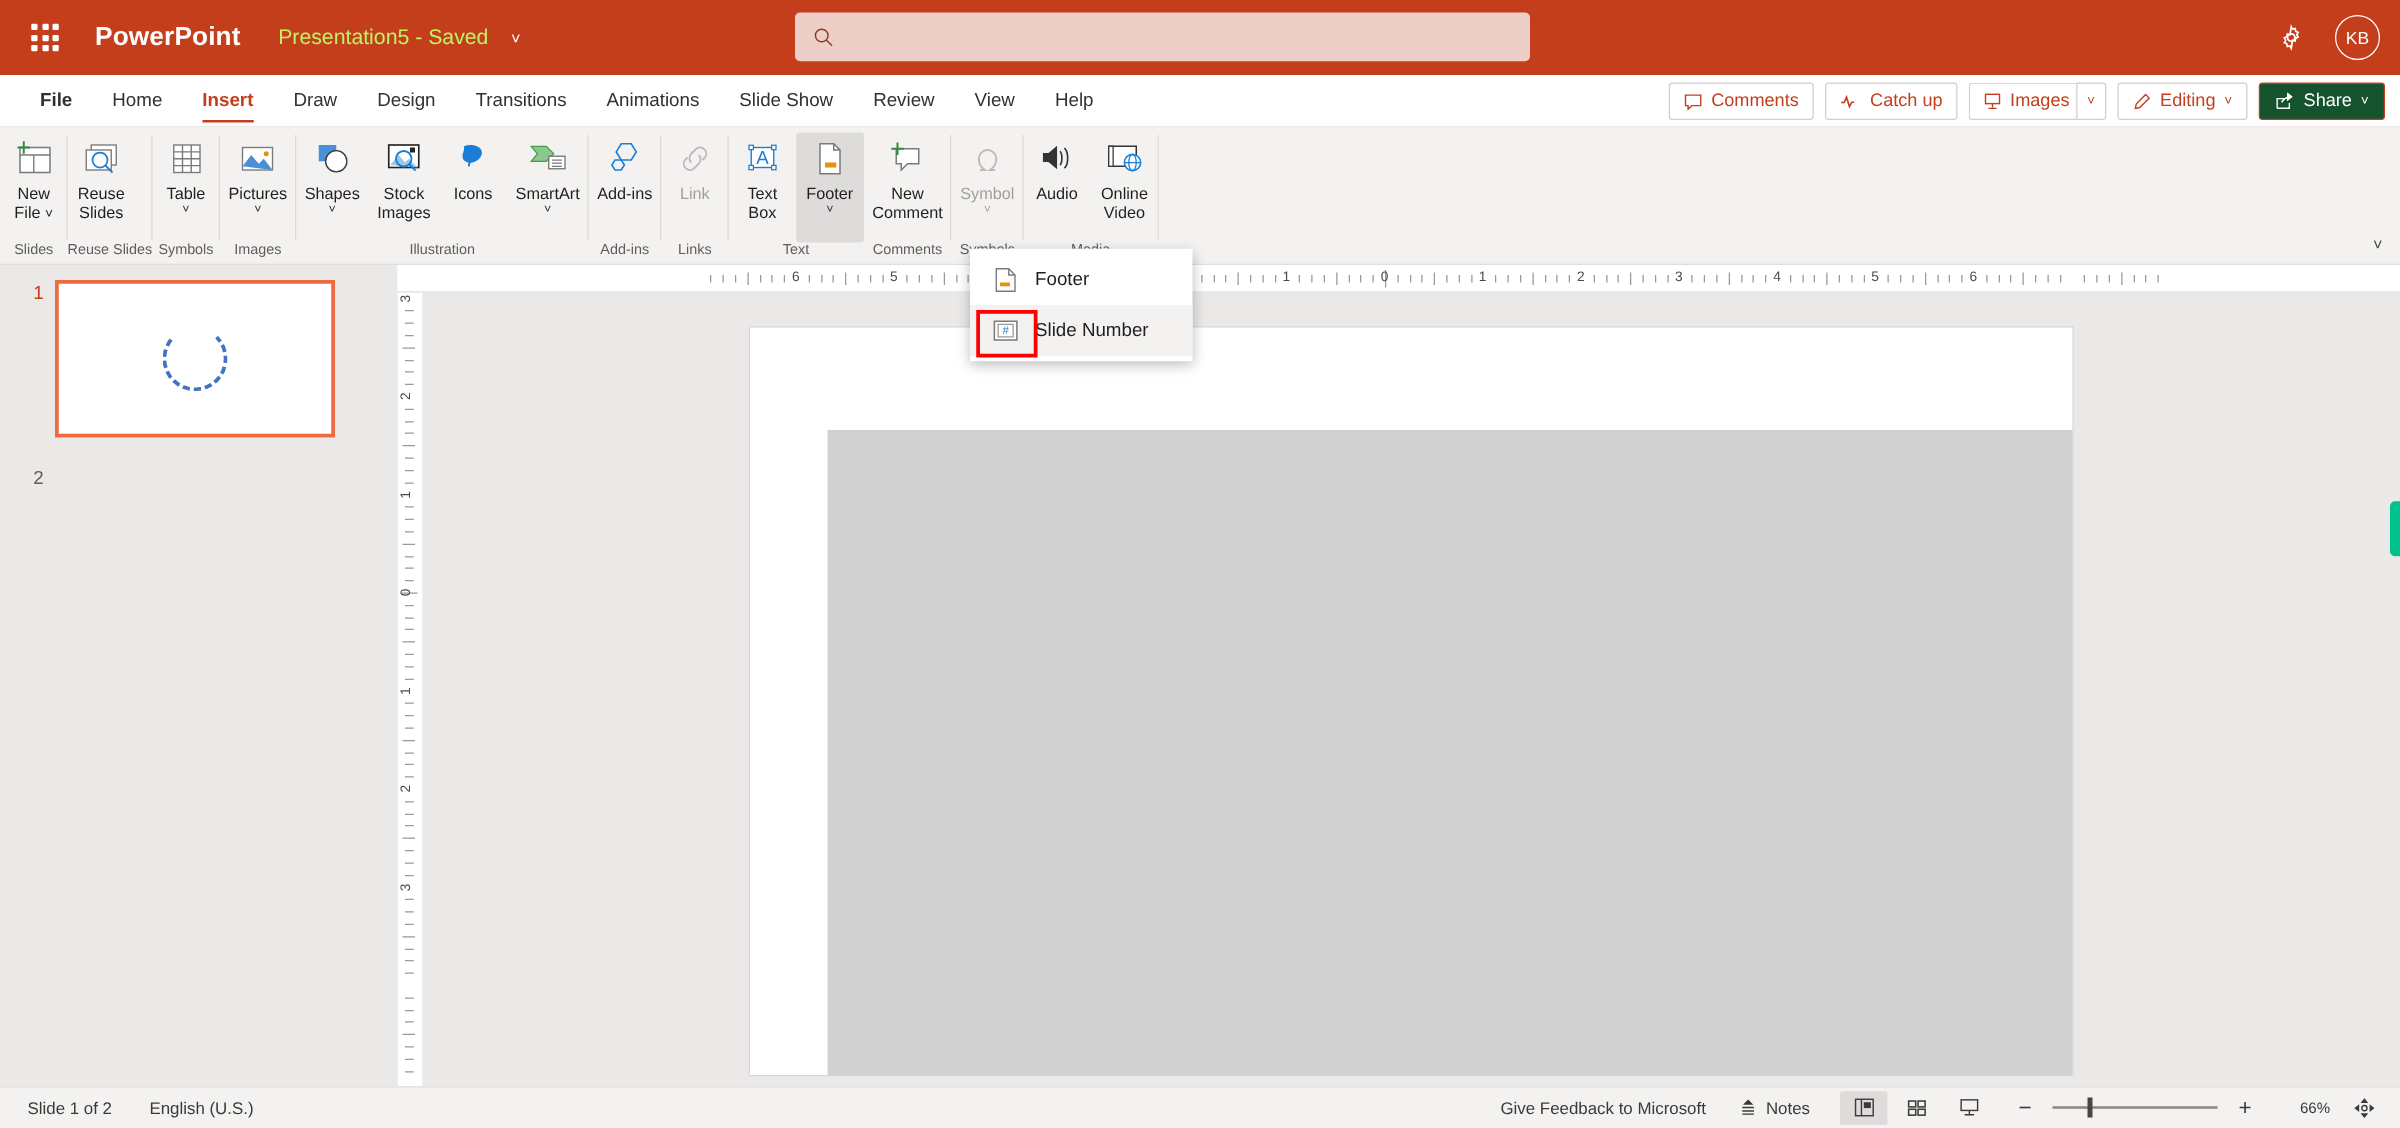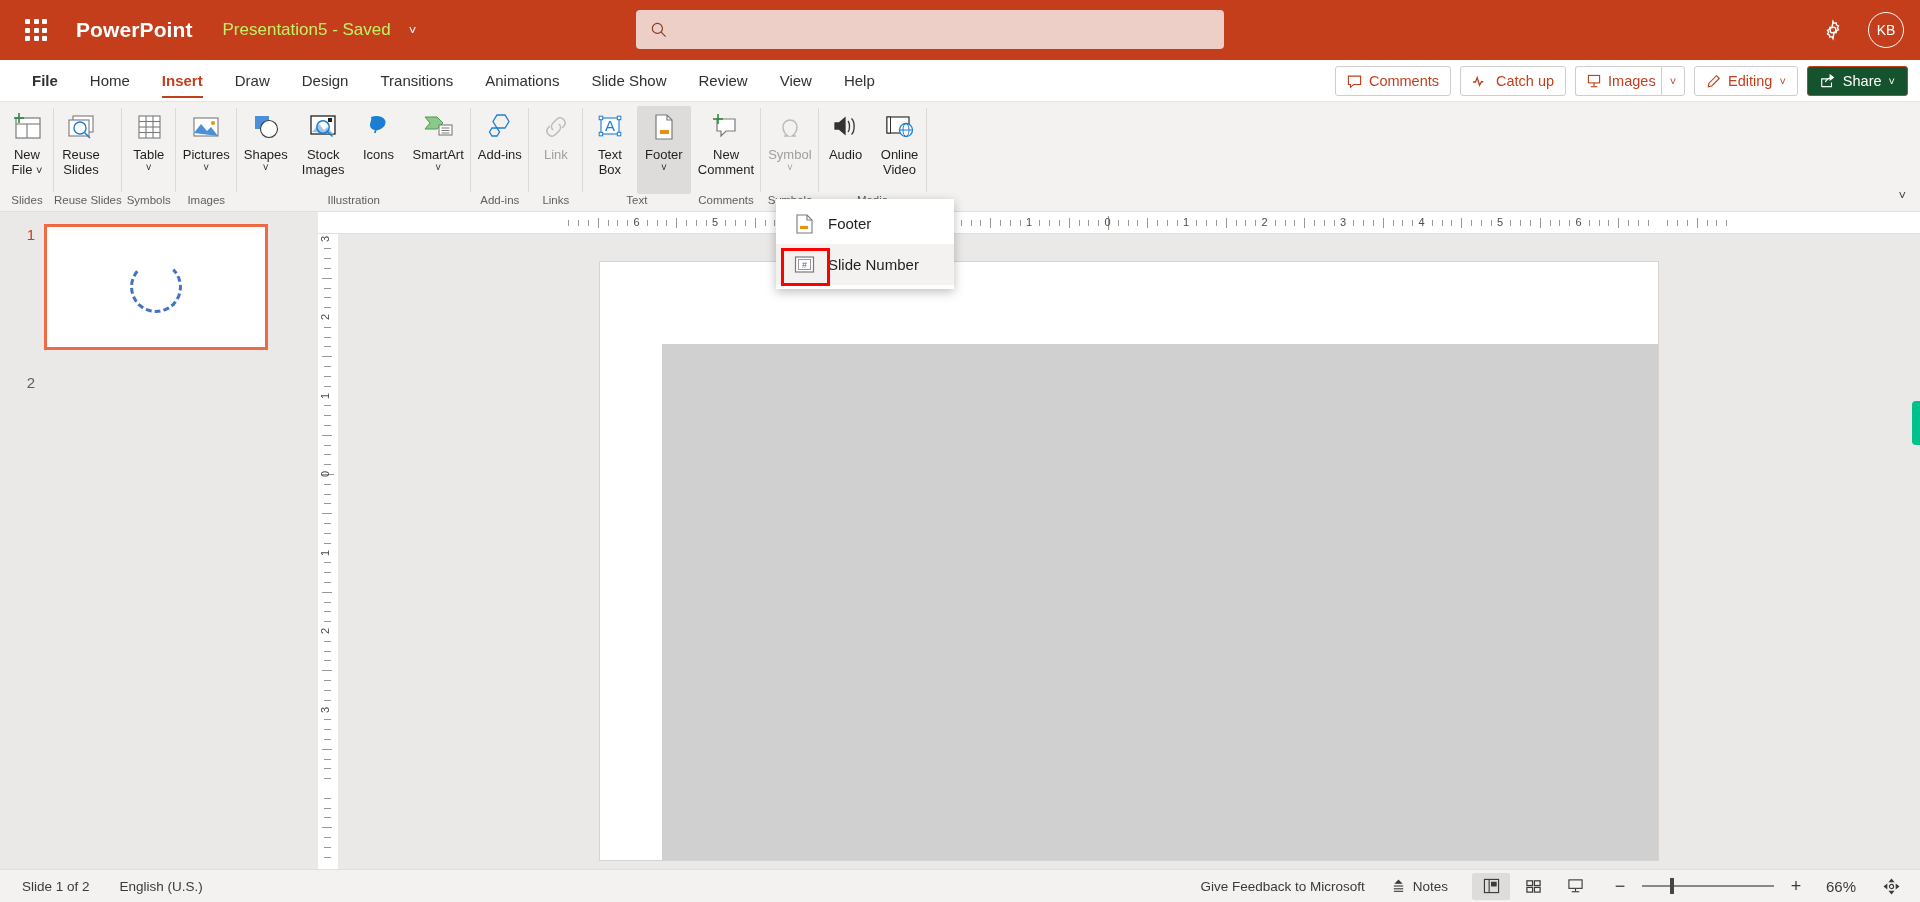--- a/index.html
+++ b/index.html
@@ -161,21 +161,21 @@
   .status .left{ display:flex; align-items:center; gap:30px; padding-left:22px;}
   .status .right{ position:absolute; right:14px; display:flex; align-items:center; gap:4px;}
   .sb-item{ cursor:pointer; white-space:nowrap; }
   .vbtn{ width:38px;height:27px;display:flex;align-items:center;justify-content:center;cursor:pointer;border-radius:2px;}
   .vbtn.active{ background:#dedcdb; }
   .zoomwrap{ display:flex; align-items:center; gap:12px; margin-left:12px; }
   .zline{ position:relative; width:132px; height:16px; cursor:pointer;}
   .zline:before{ content:""; position:absolute; left:0; right:0; top:7px; height:1.5px; background:#8a8886;}
   .zhandle{ position:absolute; left:0px; top:0; width:4px; height:16px; background:#484644; }
   .zsign{ font-size:18px; color:#3b3a39; cursor:pointer; width:20px; text-align:center;}
-  .zpct{ width:46px; text-align:center; font-size:15px; }
+  .zpct{ width:46px; text-align:right; font-size:12px; }
   .fitbtn{ width:30px;height:27px;display:flex;align-items:center;justify-content:center;cursor:pointer;}
 </style>
 </head>
 <body>
 
 <div class="titlebar">
   <div class="waffle">
     <div class="waffle-grid">
         <i></i>
         <i></i>

